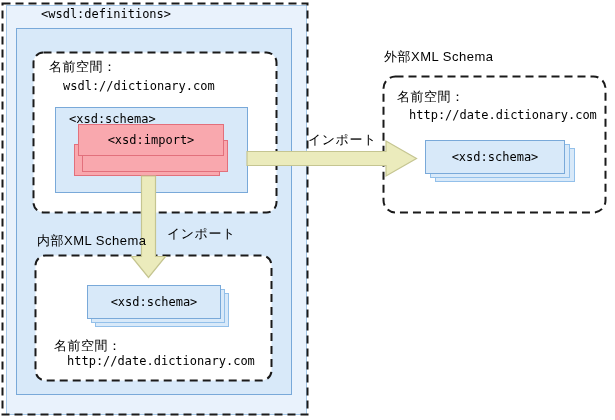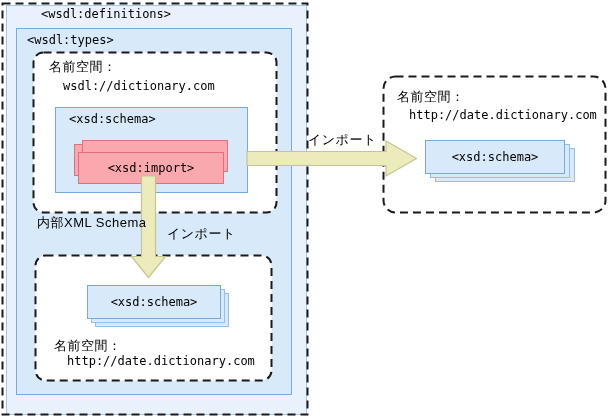--- a/index.html
+++ b/index.html
@@ -34,21 +34,21 @@
     <rect class="dashrect" x="2.5" y="3.5" width="305" height="411"></rect>
     <rect class="dashrect whitefill" x="33.5" y="52.5" width="243" height="160" rx="10"></rect>
     <rect class="dashrect whitefill" x="35.5" y="255.5" width="236" height="125" rx="10"></rect>
     <rect class="dashrect whitefill" x="383.5" y="76.5" width="222" height="136" rx="12"></rect>
   </svg>
 
   <div class="abs schemabox" style="left:55px;top:107px;width:191px;height:84px;"></div>
 
   <div class="abs pinkcard" style="left:74px;top:144px;width:144px;height:30px;"></div>
   <div class="abs pinkcard" style="left:82px;top:140px;width:144px;height:30px;"></div>
-  <div class="abs pinkcard front" style="left:78px;top:152px;width:144px;height:30px;">
+  <div class="abs pinkcard front" style="left:78px;top:124px;width:144px;height:30px;">
     <span class="mono">&lt;xsd:import&gt;</span>
   </div>
 
   <div class="abs bluecard" style="left:95px;top:293px;width:132px;height:32px;"></div>
   <div class="abs bluecard" style="left:91px;top:289px;width:132px;height:32px;"></div>
   <div class="abs bluecard front" style="left:87px;top:285px;width:132px;height:32px;">
     <span class="mono">&lt;xsd:schema&gt;</span>
   </div>
 
   <div class="abs bluecard" style="left:435px;top:148px;width:138px;height:32px;"></div>
@@ -56,30 +56,30 @@
   <div class="abs bluecard front" style="left:425px;top:140px;width:138px;height:32px;">
     <span class="mono">&lt;xsd:schema&gt;</span>
   </div>
 
   <svg class="overlay" width="615" height="420">
     <polygon class="arrow" points="247,151.5 386,151.5 386,141 416.5,158.5 386,176 386,165.5 247,165.5"></polygon>
     <polygon class="arrow" points="141.5,176 155.5,176 155.5,256.5 165.5,256.5 148.5,277.5 131.5,256.5 141.5,256.5"></polygon>
   </svg>
 
   <div class="abs mono" style="left:13px;top:7px;margin-left:28px;">&lt;wsdl:definitions&gt;</div>
-  <div class="abs mono" style="left:27px;top:33px;">&lt;wsdl:types&gt;</div>
 
   <div class="abs jp" style="left:49px;top:59px;">名前空間：</div>
   <div class="abs mono" style="left:63px;top:79px;">wsdl://dictionary.com</div>
 
   <div class="abs mono" style="left:69px;top:112px;">&lt;xsd:schema&gt;</div>
 
   <div class="abs jp" style="left:308px;top:132px;">インポート</div>
   <div class="abs jp" style="left:167px;top:226px;">インポート</div>
 
-  <div class="abs jp" style="left:37px;top:215px;">内部XML Schema</div>
+  <div class="abs jp" style="left:37px;top:233px;">内部XML Schema</div>
   <div class="abs jp" style="left:54px;top:338px;">名前空間：</div>
   <div class="abs mono" style="left:67px;top:354px;">http://date.dictionary.com</div>
 
+  <div class="abs jp" style="left:384px;top:49px;">外部XML Schema</div>
   <div class="abs jp" style="left:397px;top:89px;">名前空間：</div>
   <div class="abs mono" style="left:409px;top:108px;">http://date.dictionary.com</div>
 
 </div>
 
 </body></html>

